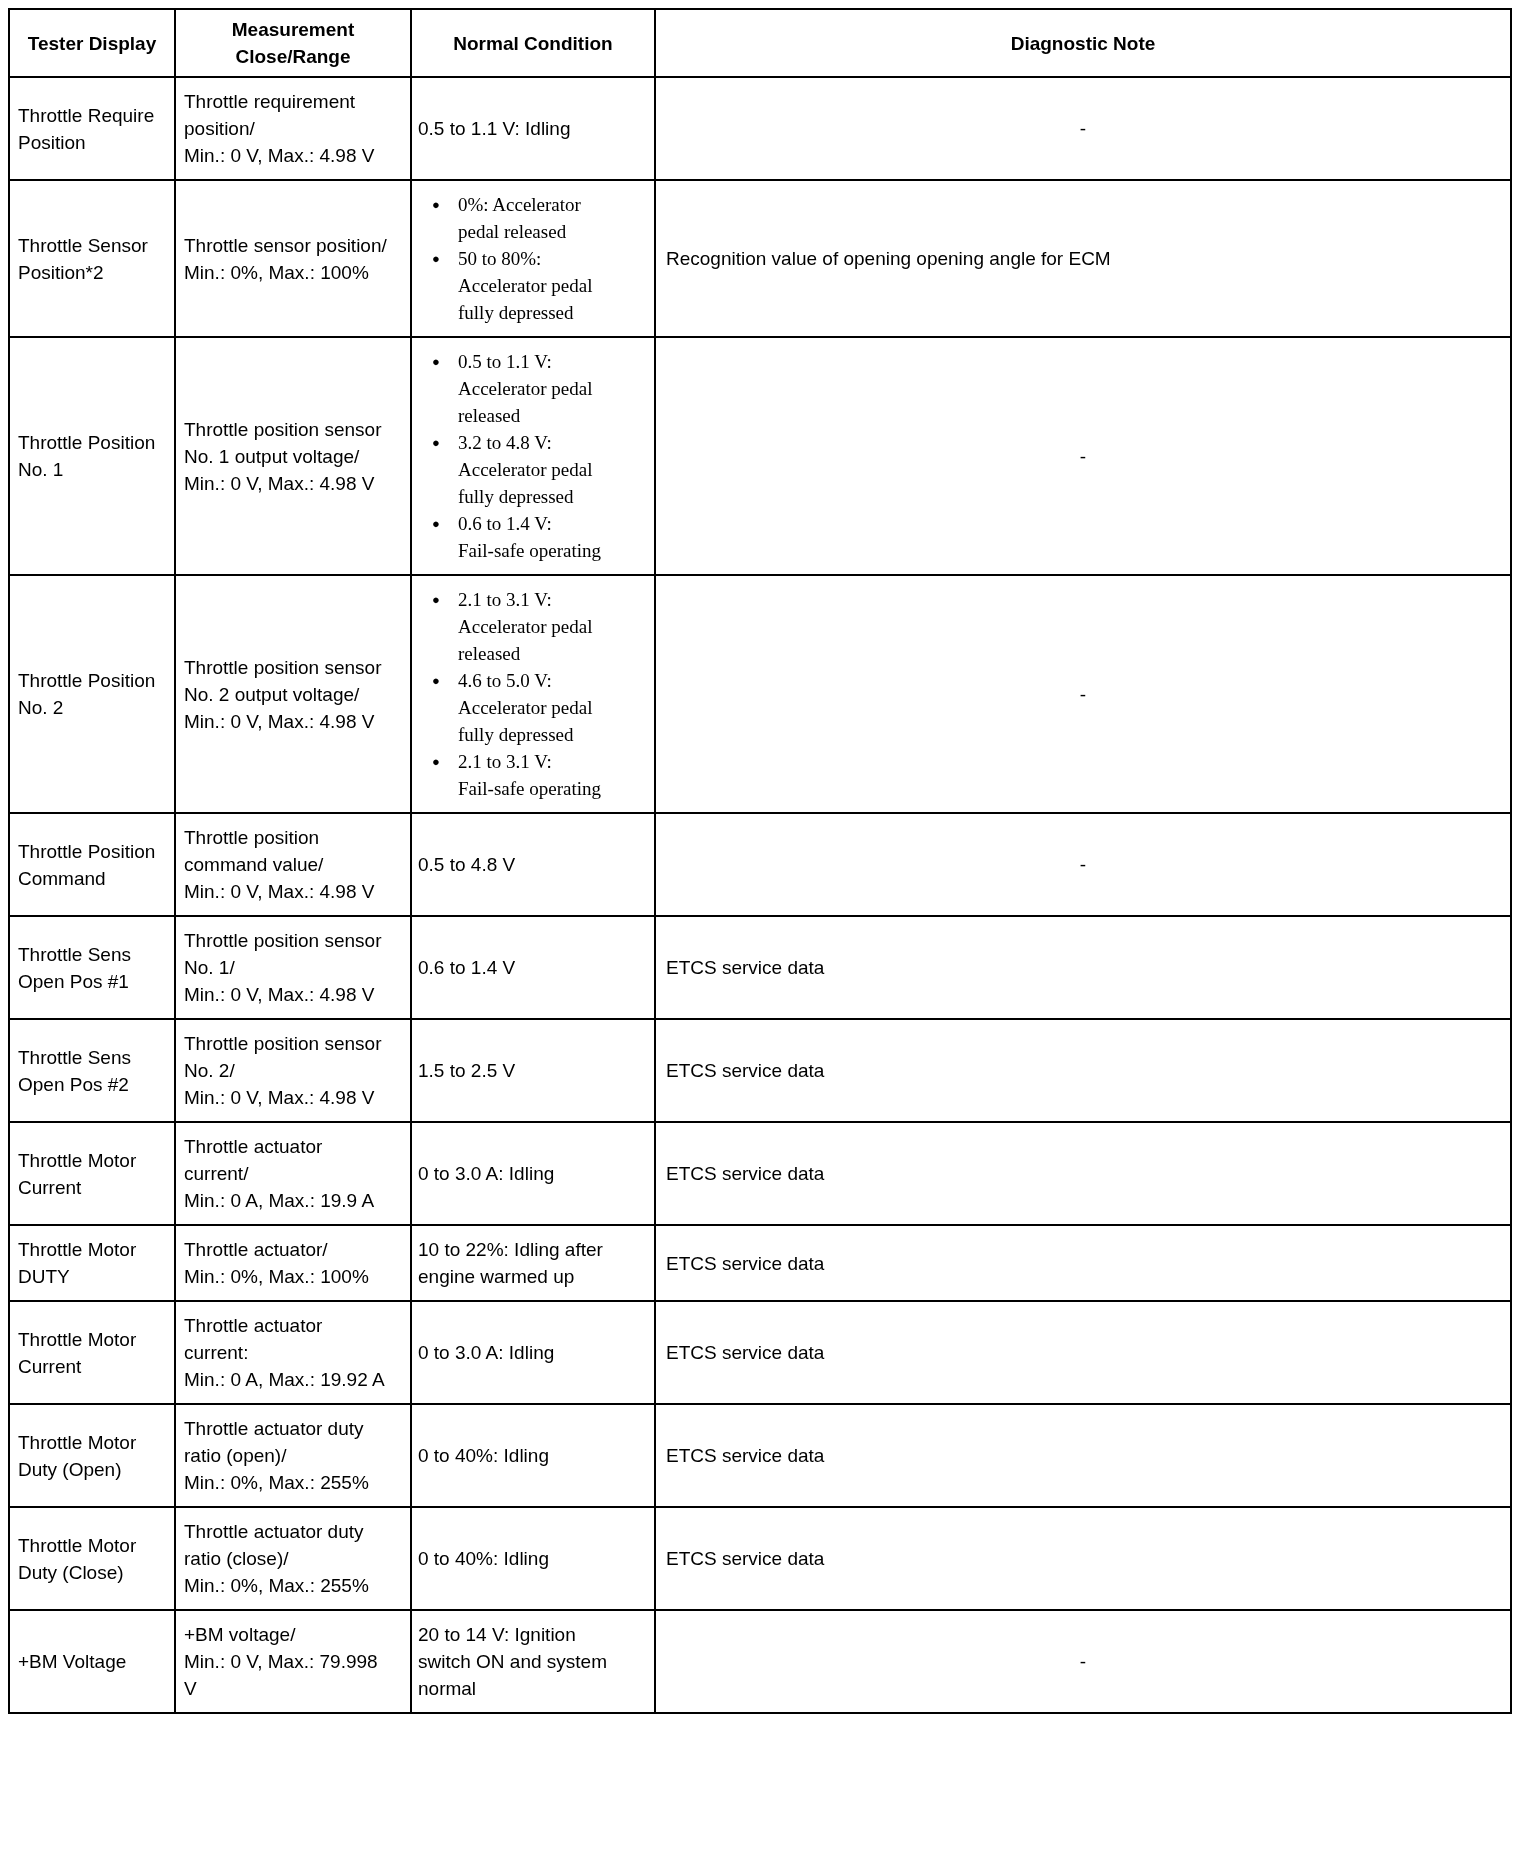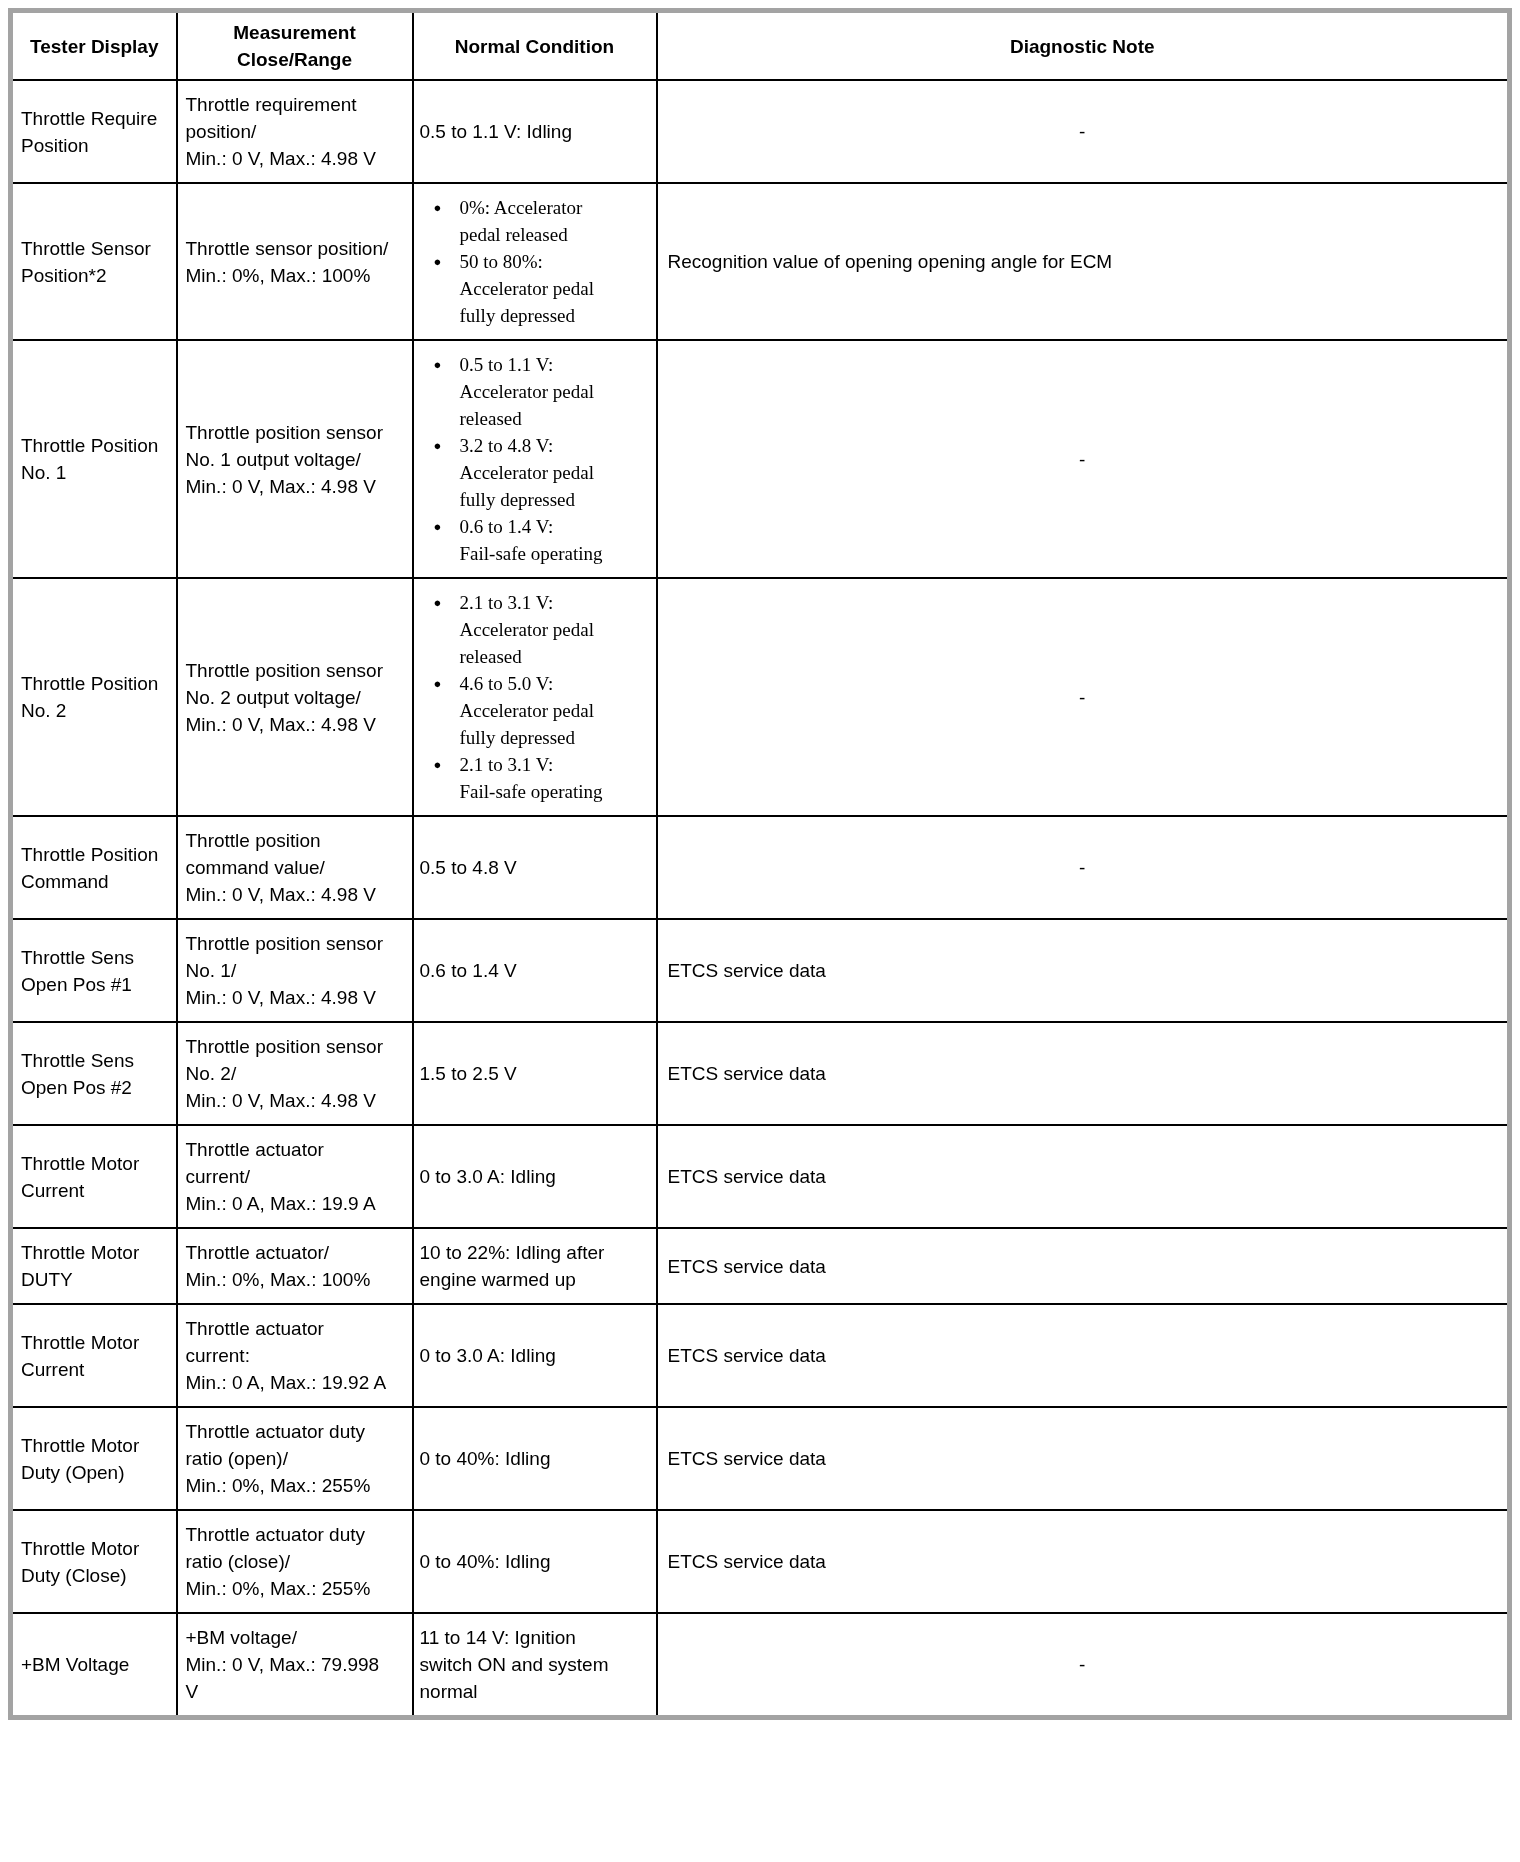--- a/index.html
+++ b/index.html
@@ -11,21 +11,21 @@
   }
   .page {
     width: 1520px;
     box-sizing: border-box;
     padding: 8px;
   }
   table.diag-table {
     border-collapse: collapse;
     table-layout: fixed;
     width: 1504px;
-    border: 5px solid #a3a3a3;
+    border: 1px solid #a3a3a3;
     background: #fff;
   }
   col.c1 { width: 166px; }
   col.c2 { width: 236px; }
   col.c3 { width: 244px; }
   col.c4 { width: auto; }
   th, td {
     border: 2px solid #000;
     font-size: 19px;
     line-height: 27px;
@@ -216,20 +216,20 @@
     <td class="c3">0 to 40%: Idling</td>
     <td class="c4">ETCS service data</td>
   </tr>
 
 
   <tr>
     <td class="c1">+BM Voltage</td>
     <td class="c2">+BM voltage/
 Min.: 0 V, Max.: 79.998
 V</td>
-    <td class="c3">11 to 14 V: Ignition
+    <td class="c3">20 to 14 V: Ignition
 switch ON and system
 normal</td>
     <td class="c4 center">-</td>
   </tr>
 </tbody>
   </table>
 </div>
 
 </body></html>

